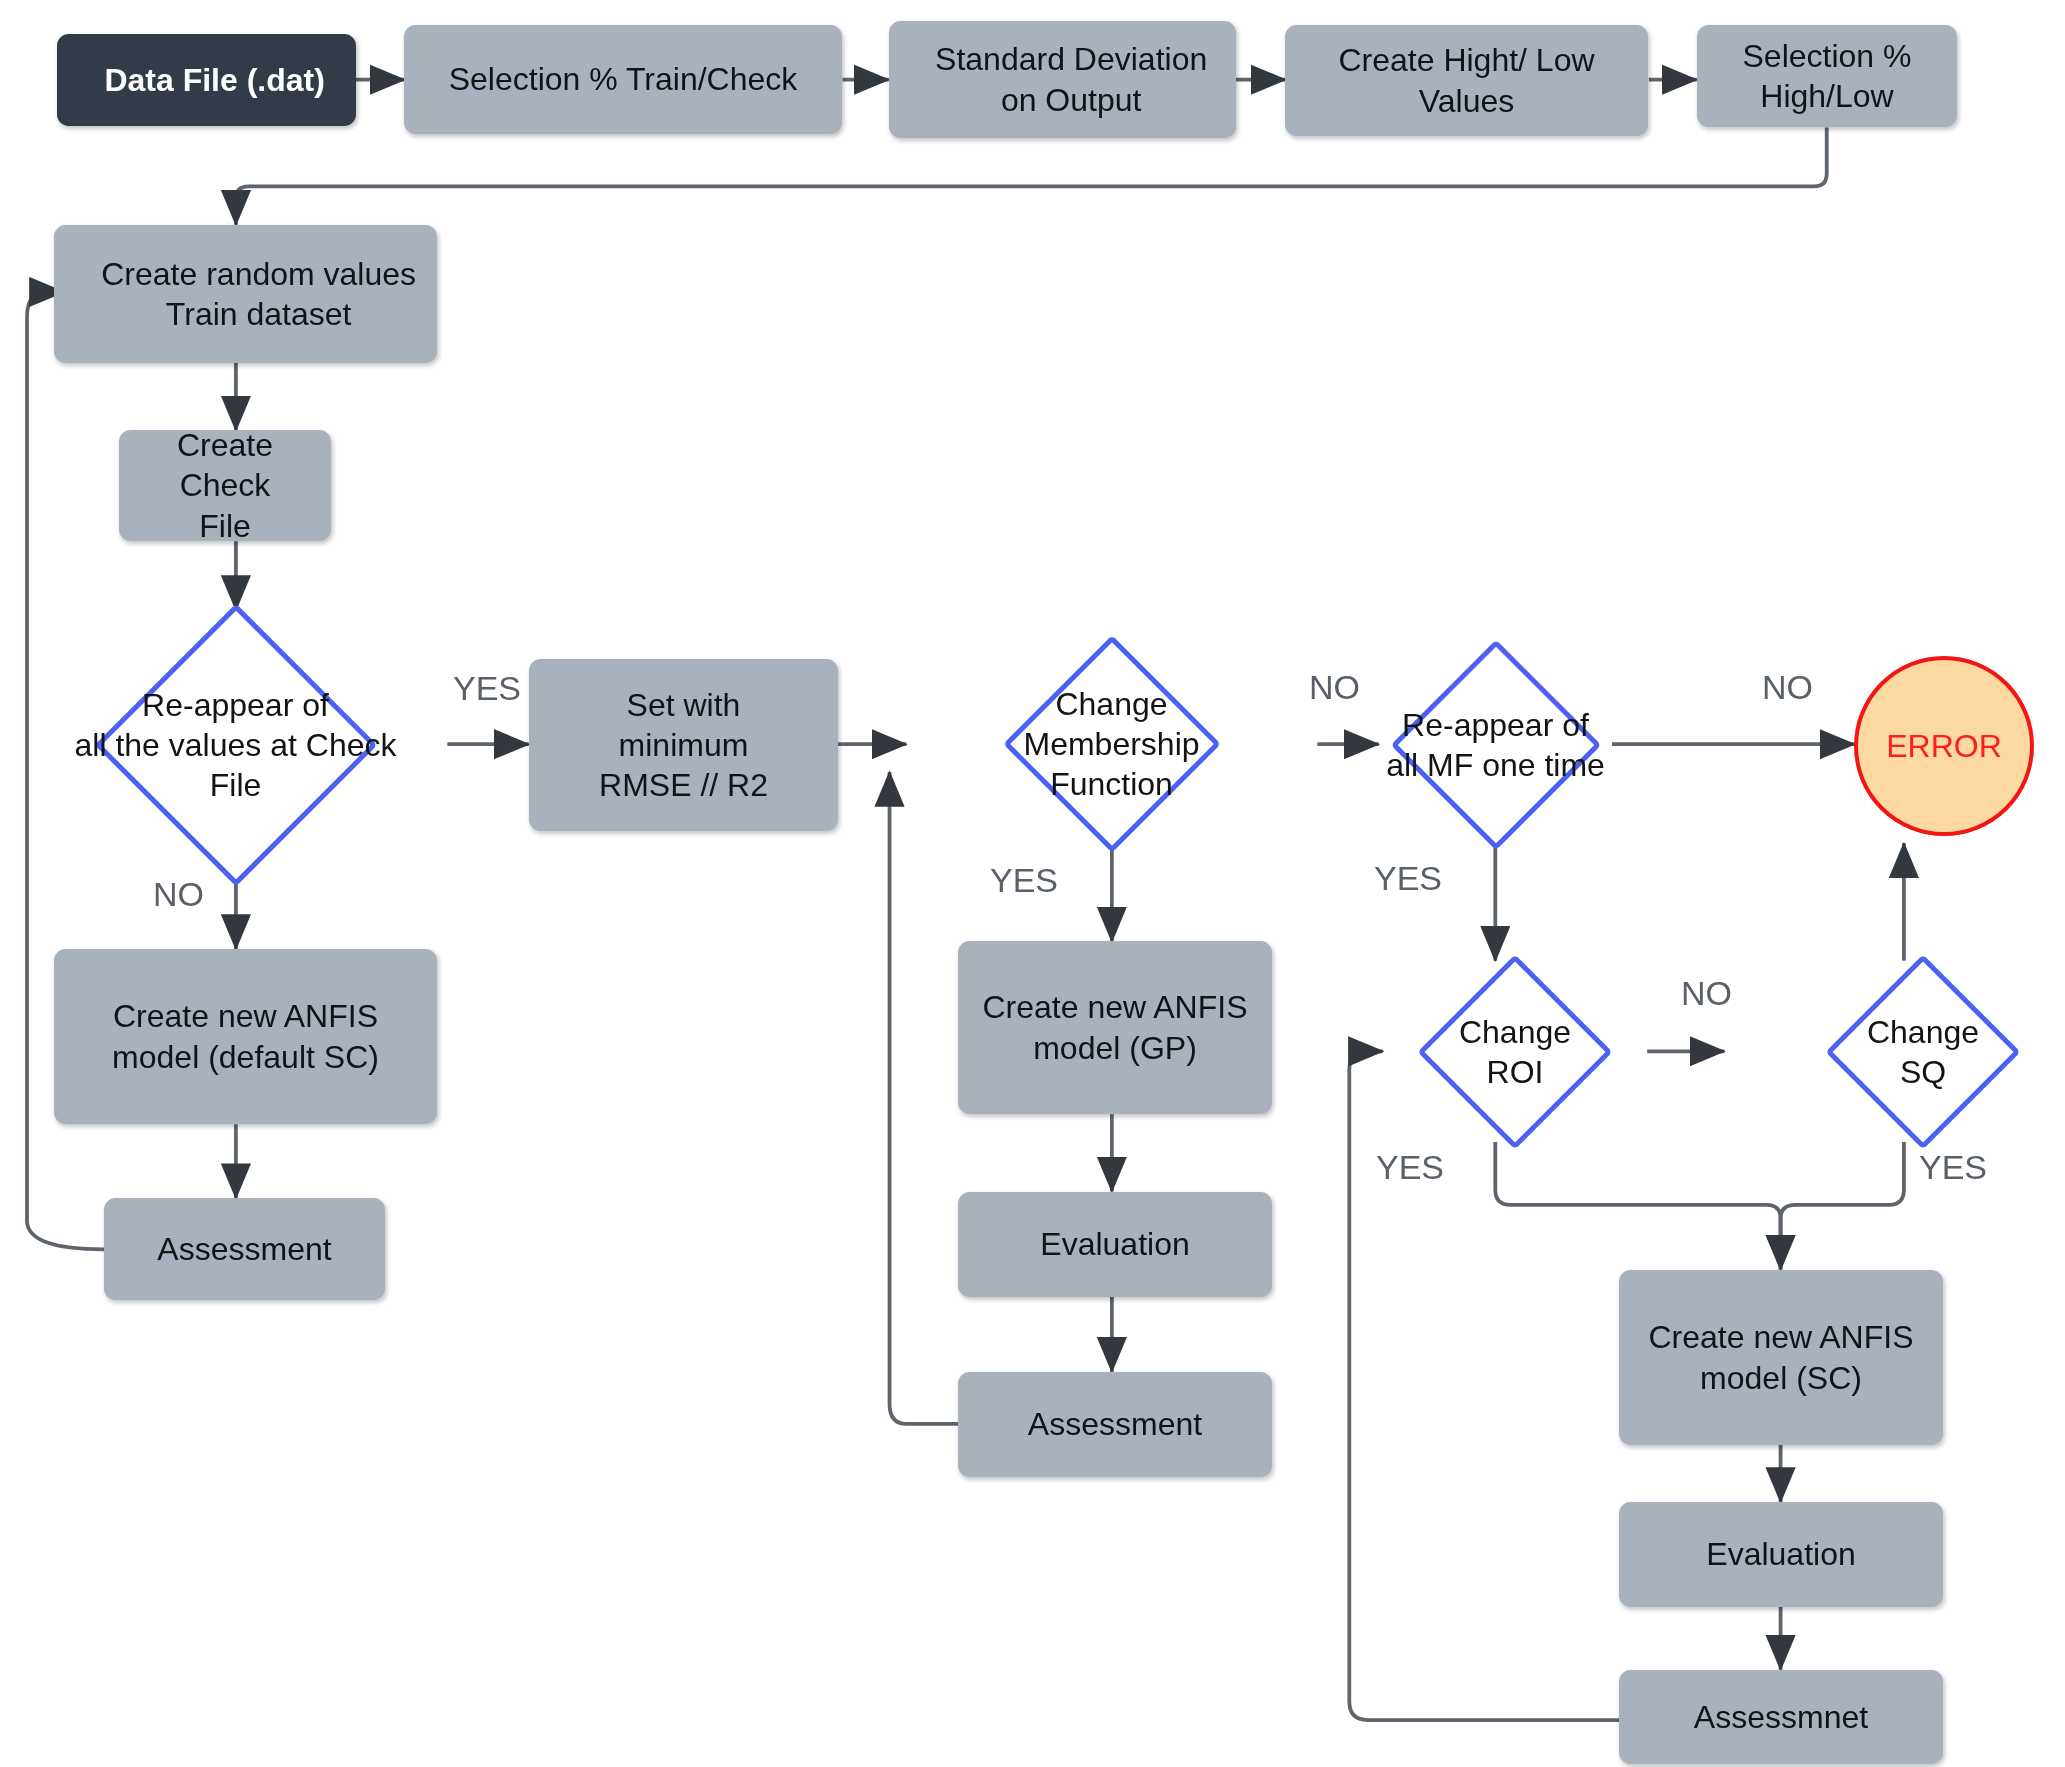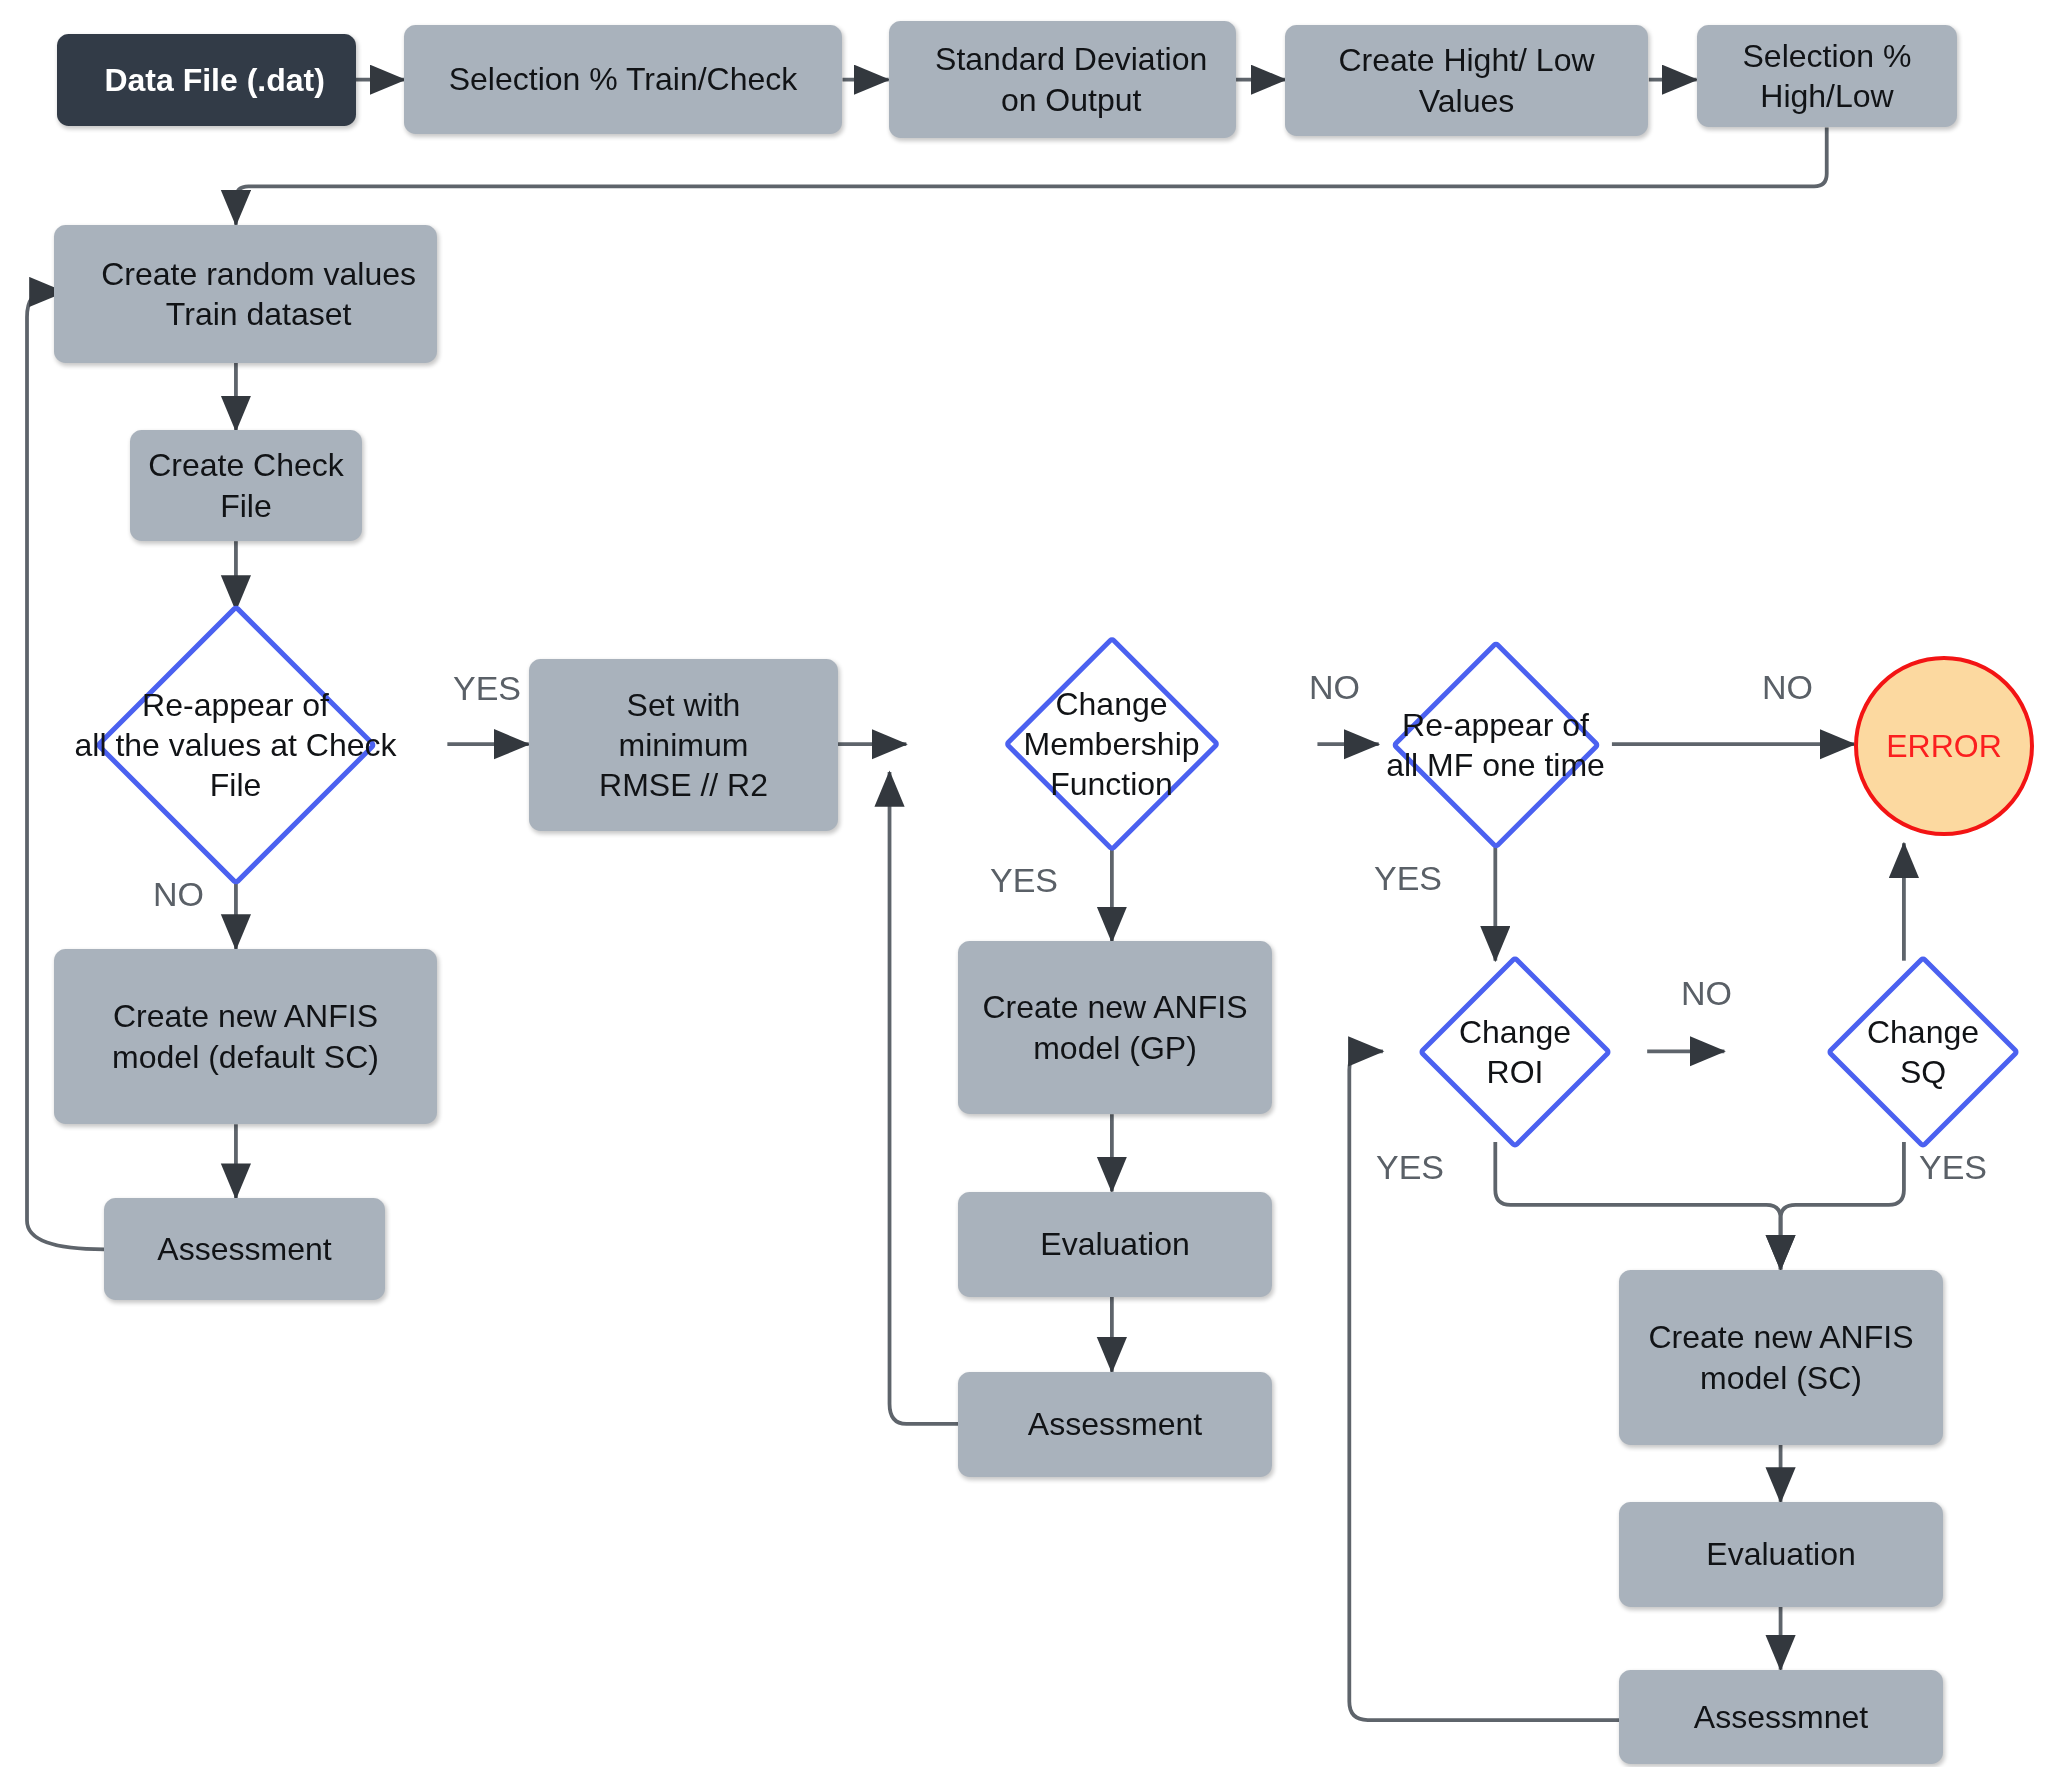--- a/index.html
+++ b/index.html
@@ -114,21 +114,21 @@
   <div class="node proc" style="left:1285px;top:25px;width:363px;height:111px;white-space:pre-line;">
     <span>Create Hight/ Low
 Values</span>
   </div>
 
   <div class="node proc" style="left:54px;top:225px;width:383px;height:138px;white-space:pre-line;padding-left:38px;">
     <span>Create random values
 Train dataset</span>
   </div>
 
-  <div class="node proc" style="left:130px;top:430px;width:232px;height:111px;white-space:pre-line;">
+  <div class="node proc" style="left:119px;top:430px;width:212px;height:111px;white-space:pre-line;">
     <span>Create Check
 File</span>
   </div>
 
   <div class="node dec" style="left:24px;top:610px;width:423px;height:269px;">
     <div class="dshape" style="width:190px;height:190px;border-radius:5px;"></div>
     <span class="dlabel" style="white-space:pre-line;">Re-appear of
 all the values at Check
 File</span>
   </div>

